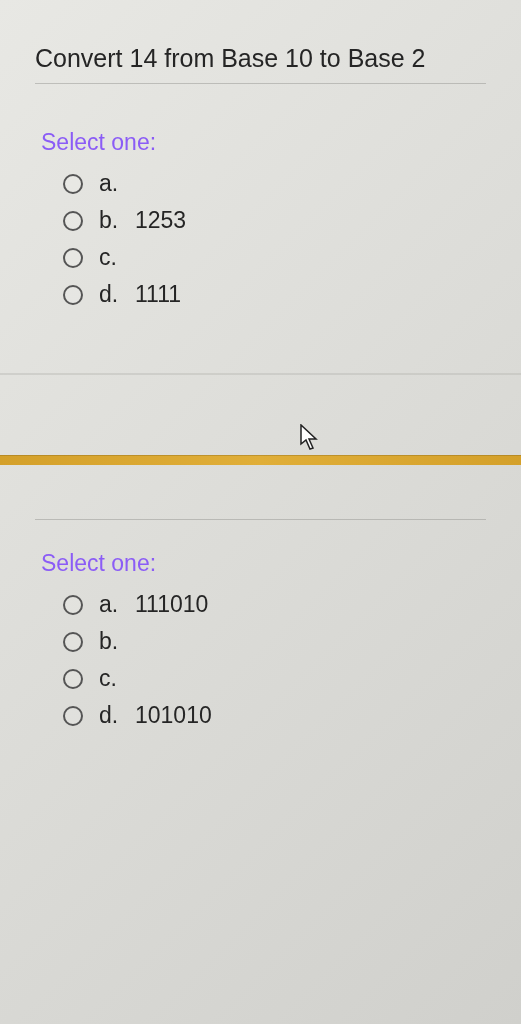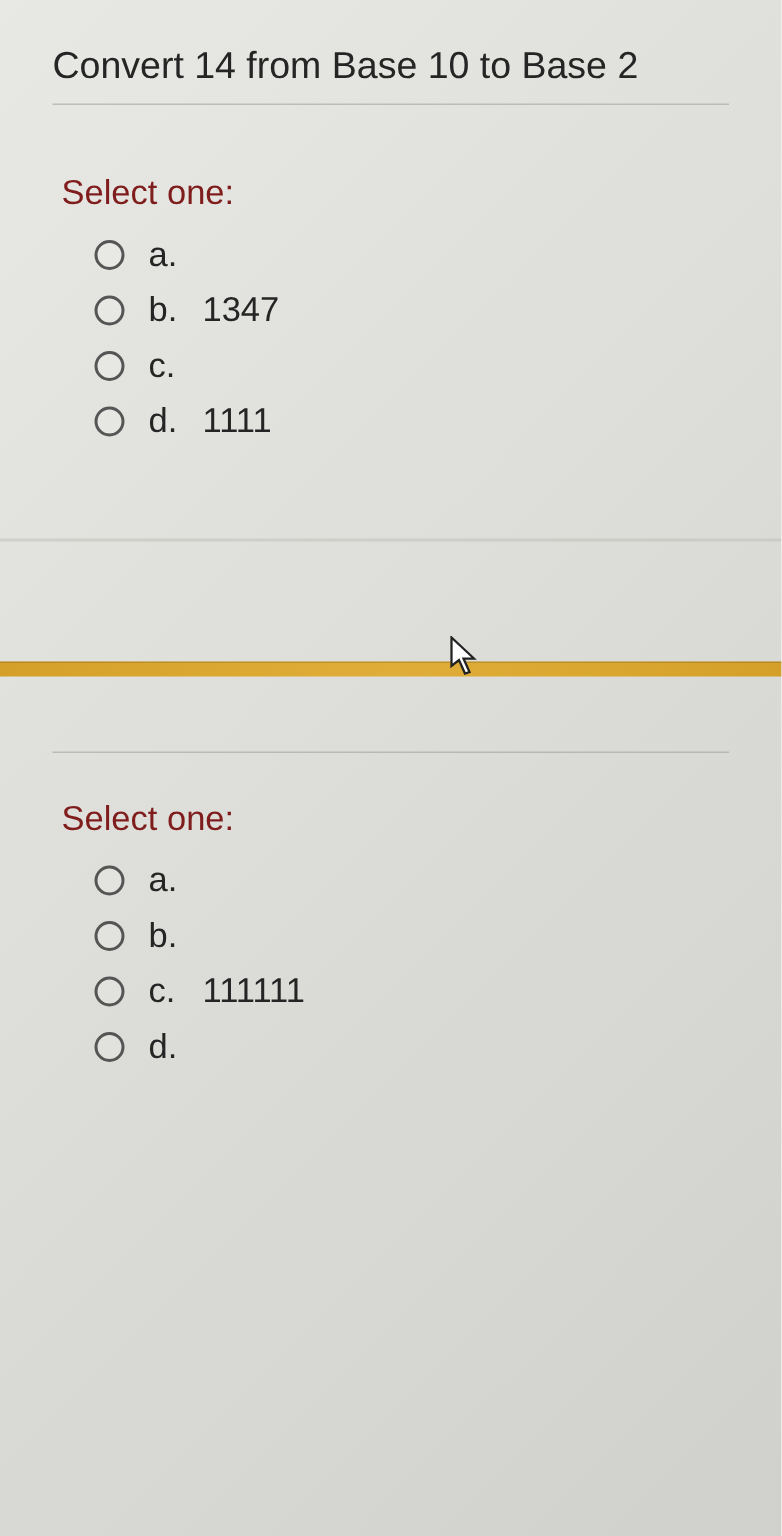--- a/index.html
+++ b/index.html
@@ -10,36 +10,37 @@
     body {
       width: 521px;
       height: 1024px;
       background: linear-gradient(135deg, #e8e8e4 0%, #dcdcd8 50%, #d0d0cc 100%);
       font-family: "Segoe UI", Arial, sans-serif;
       overflow: hidden;
       position: relative;
     }
     .question-block {
       padding: 30px 35px 20px 35px;
+      margin-top: 14px;
     }
     .question-text {
       font-size: 25px;
       font-weight: 400;
       color: #252525;
       margin-bottom: 10px;
     }
     .divider-line {
       height: 1px;
       background: rgba(150,150,145,0.5);
       margin: 10px 0 45px 0;
     }
     .select-label {
       font-size: 23px;
       font-weight: 400;
-      color: #7f1d1d;
+      color: #8b5cf6;
       margin-bottom: 14px;
       margin-left: 6px;
     }
     .options {
       padding-left: 28px;
     }
     .option-row {
       display: flex;
       align-items: center;
       margin-bottom: 10px;
@@ -96,21 +97,21 @@
   <div class="divider-line"></div>
   <div class="select-label">Select one:</div>
   <div class="options">
     <div class="option-row">
       <div class="radio-circle"></div>
       <span class="option-letter">a.</span>
     </div>
     <div class="option-row">
       <div class="radio-circle"></div>
       <span class="option-letter">b.</span>
-      <span class="option-value">1347</span>
+      <span class="option-value">1253</span>
     </div>
     <div class="option-row">
       <div class="radio-circle"></div>
       <span class="option-letter">c.</span>
     </div>
     <div class="option-row">
       <div class="radio-circle"></div>
       <span class="option-letter">d.</span>
       <span class="option-value">1111</span>
     </div>
@@ -120,32 +121,33 @@
 <div class="thin-divider"></div>
 <div class="gold-divider"></div>
 
 <div class="question-block q2">
   <div class="divider-line"></div>
   <div class="select-label">Select one:</div>
   <div class="options">
     <div class="option-row">
       <div class="radio-circle"></div>
       <span class="option-letter">a.</span>
+      <span class="option-value">111010</span>
     </div>
     <div class="option-row">
       <div class="radio-circle"></div>
       <span class="option-letter">b.</span>
     </div>
     <div class="option-row">
       <div class="radio-circle"></div>
       <span class="option-letter">c.</span>
-      <span class="option-value">111111</span>
     </div>
     <div class="option-row">
       <div class="radio-circle"></div>
       <span class="option-letter">d.</span>
+      <span class="option-value">101010</span>
     </div>
   </div>
 </div>
 
 <svg class="cursor" width="22" height="28" viewBox="0 0 22 28">
   <path d="M1 1 L1 20 L6 16 L10 25 L13 24 L9 15 L16 15 Z" fill="#fff" stroke="#222" stroke-width="1.5"></path>
 </svg>
 
 </body></html>

